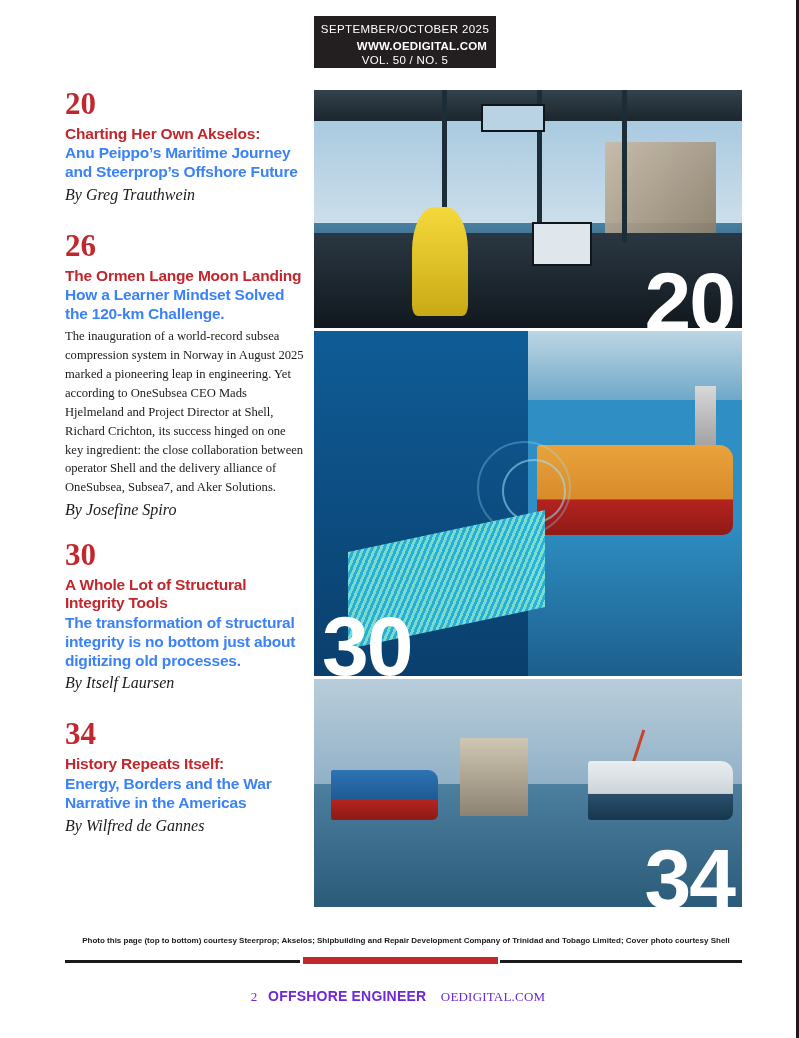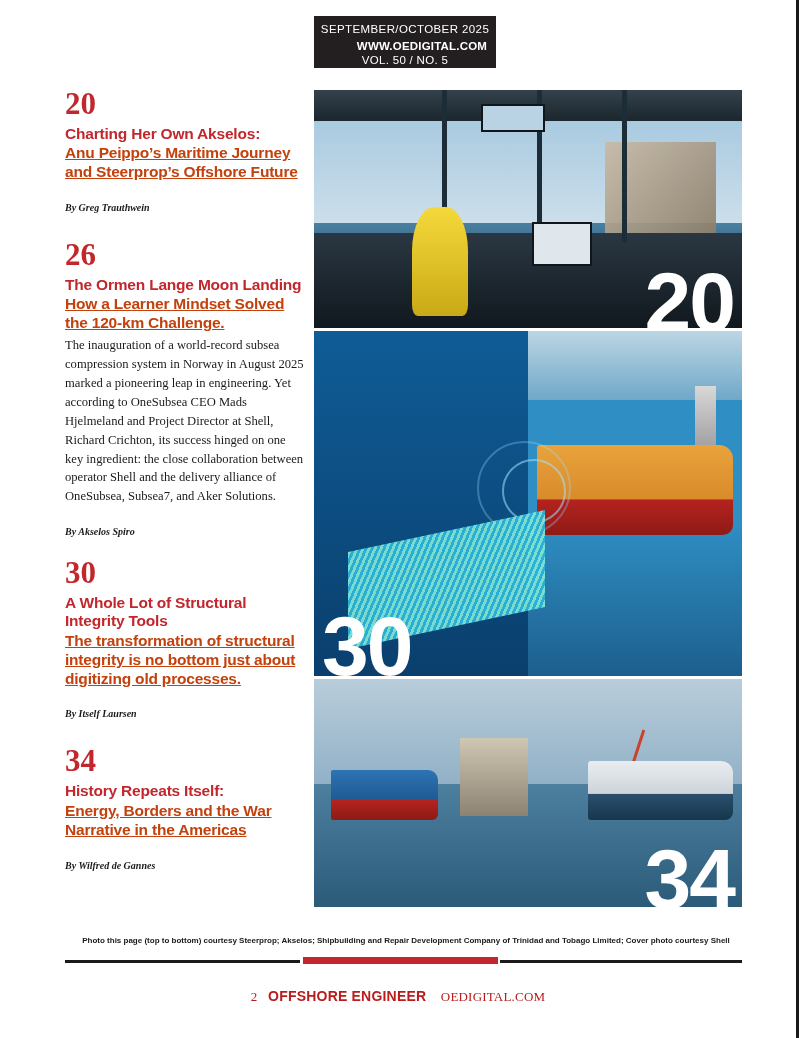--- a/index.html
+++ b/index.html
@@ -84,33 +84,32 @@
     font-weight: bold;
     font-size: 15.5px;
     color: #c1272d;
     line-height: 1.18;
     letter-spacing: -0.2px;
   }
   .headline {
     font-family: "Liberation Sans", sans-serif;
     font-weight: bold;
     font-size: 15.5px;
-    color: #c2410c;
+    color: #3b82f6;
     line-height: 1.22;
     letter-spacing: -0.2px;
     margin-top: 1px;
-    text-decoration: underline;
   }
   .byline {
     font-family: "Liberation Serif", serif;
     font-style: italic;
-    font-weight: bold;
-    font-size: 10px;
+    font-weight: normal;
+    font-size: 16px;
     color: #1a1a1a;
-    margin-top: 20px;
+    margin-top: 4px;
   }
   .deck {
     font-family: "Liberation Serif", serif;
     font-size: 12.6px;
     color: #1a1a1a;
     line-height: 1.5;
     margin-top: 3px;
   }
 
   
@@ -286,21 +285,21 @@
     height: 3px;
     background: #1a1a1a;
   }
   .footer-text {
     position: absolute;
     left: 0;
     top: 988px;
     width: 796px;
     text-align: center;
     font-size: 13px;
-    color: #b91c1c;
+    color: #6d28d9;
   }
   .footer-text .pg {
     font-family: "Liberation Serif", serif;
     font-size: 13px;
   }
   .footer-text .brand {
     font-family: "Liberation Sans", sans-serif;
     font-weight: bold;
     font-size: 14px;
     letter-spacing: .2px;
@@ -334,21 +333,21 @@
       <div class="byline">By Greg Trauthwein</div>
     </div>
 
     <div class="spacer-20"></div>
 
     <div class="entry">
       <div class="pagenum">26</div>
       <div class="kicker">The Ormen Lange Moon Landing</div>
       <div class="headline">How a Learner Mindset Solved the 120-km Challenge.</div>
       <div class="deck">The inauguration of a world-record subsea compression system in Norway in August 2025 marked a pioneering leap in engineering. Yet according to OneSubsea CEO Mads Hjelmeland and Project Director at Shell, Richard Crichton,  its success hinged on one key ingredient: the close collaboration between operator Shell and the delivery alliance of OneSubsea, Subsea7, and Aker Solutions.</div>
-      <div class="byline">By Akselos Spiro</div>
+      <div class="byline">By Josefine Spiro</div>
     </div>
 
     <div class="spacer-26"></div>
 
     <div class="entry">
       <div class="pagenum">30</div>
       <div class="kicker">A Whole Lot of Structural Integrity Tools</div>
       <div class="headline">The transformation of structural integrity is no bottom just about digitizing old processes.</div>
       <div class="byline">By Itself Laursen</div>
     </div>

